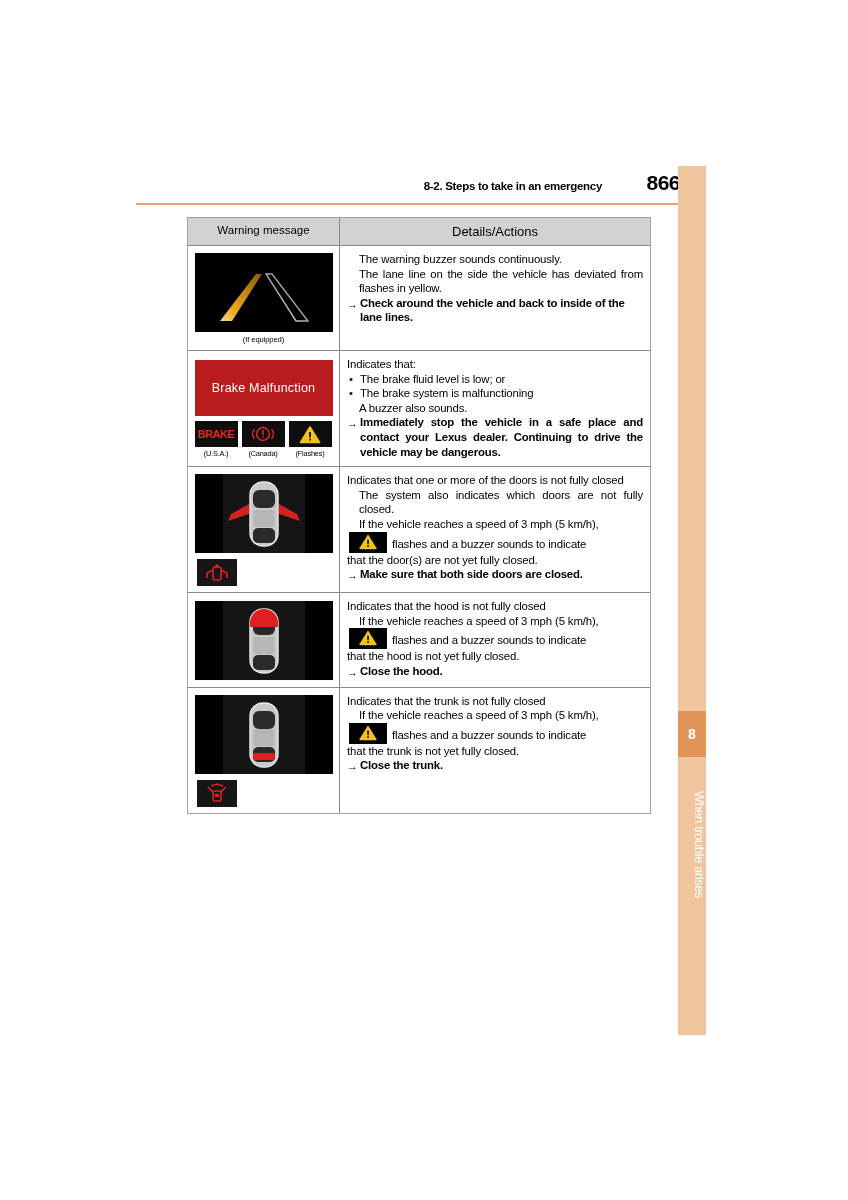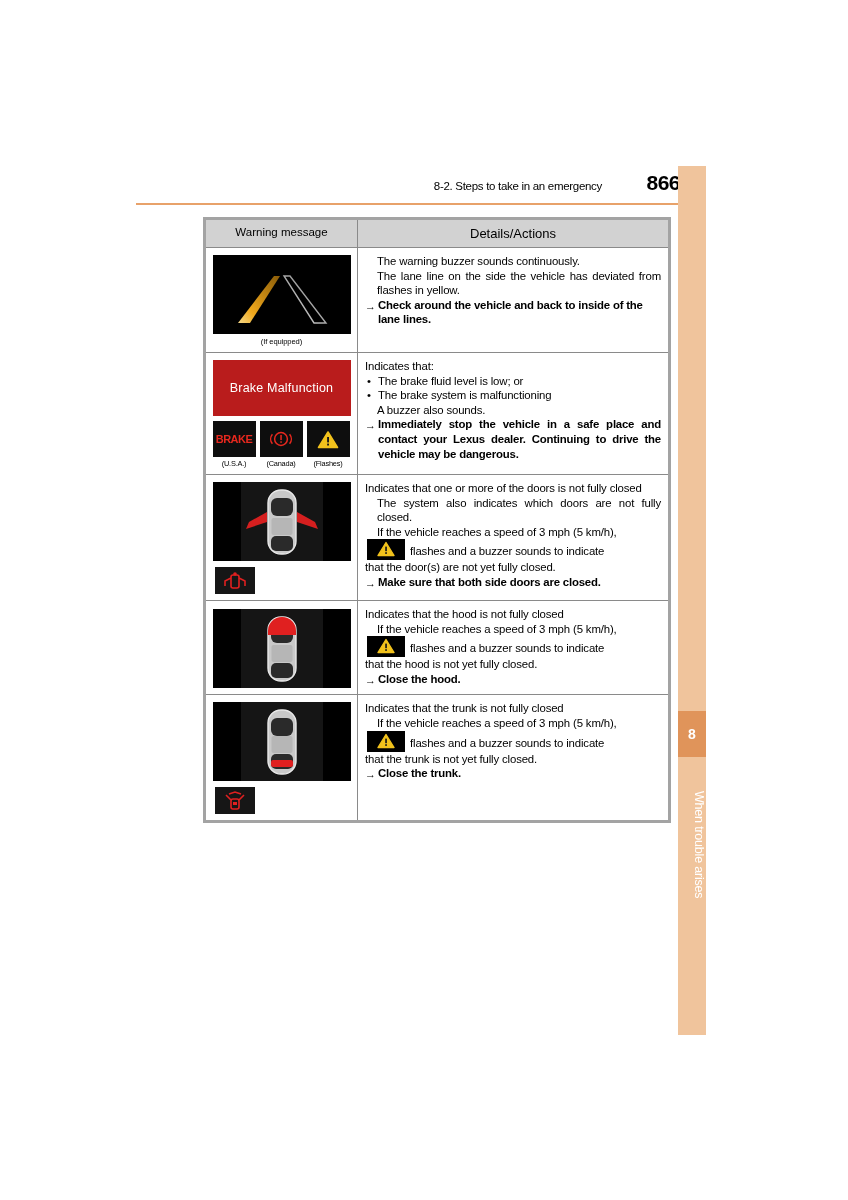--- a/index.html
+++ b/index.html
@@ -22,21 +22,21 @@
     left: 136px;
     top: 178px;
     width: 544px;
     height: 26px;
   }
   .header-title {
     position: absolute;
     right: 78px;
     top: 2px;
     font-size: 11.5px;
-    font-weight: normal;
+    font-weight: bold;
     letter-spacing: -0.3px;
     white-space: nowrap;
   }
   .header-pageno {
     position: absolute;
     right: 0px;
     top: -7px;
     font-size: 21px;
     font-weight: bold;
     letter-spacing: -0.5px;
@@ -92,24 +92,24 @@
     color: #ffffff;
     font-size: 12.5px;
     letter-spacing: -0.2px;
     writing-mode: vertical-rl;
     white-space: nowrap;
   }
 
   
   .table {
     position: absolute;
-    left: 203px;
+    left: 187px;
     top: 217px;
     width: 462px;
-    border: 3px solid #a3a3a3;
+    border: 1px solid #a3a3a3;
     border-collapse: collapse;
     background: #ffffff;
   }
   .trow {
     display: flex;
     border-bottom: 1px solid #8a8a8a;
   }
   .trow:last-child { border-bottom: none; }
   .col-left {
     width: 152px;
@@ -217,21 +217,21 @@
 
   
   .ind-row {
     display: flex;
     gap: 4px;
     margin-top: 5px;
   }
   .ind-item { width: 43px; }
   .ind-box {
     width: 43px;
-    height: 36px;
+    height: 26px;
     background: #0e0e0e;
     position: relative;
     display: flex;
     align-items: center;
     justify-content: center;
   }
   .ind-cap {
     font-size: 7.4px;
     text-align: center;
     margin-top: 2px;

